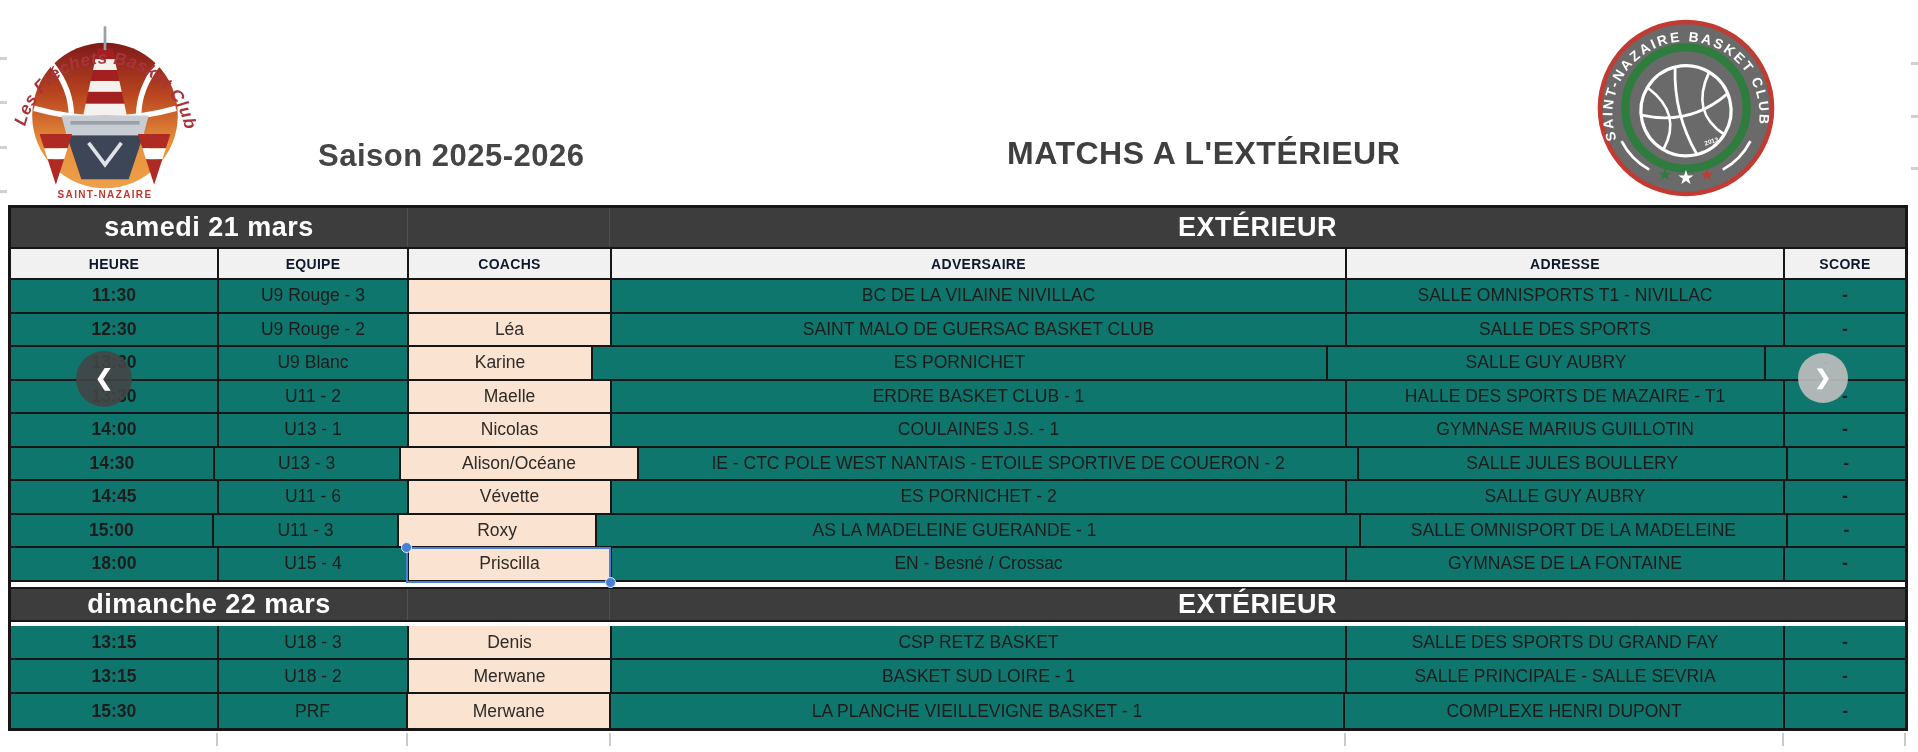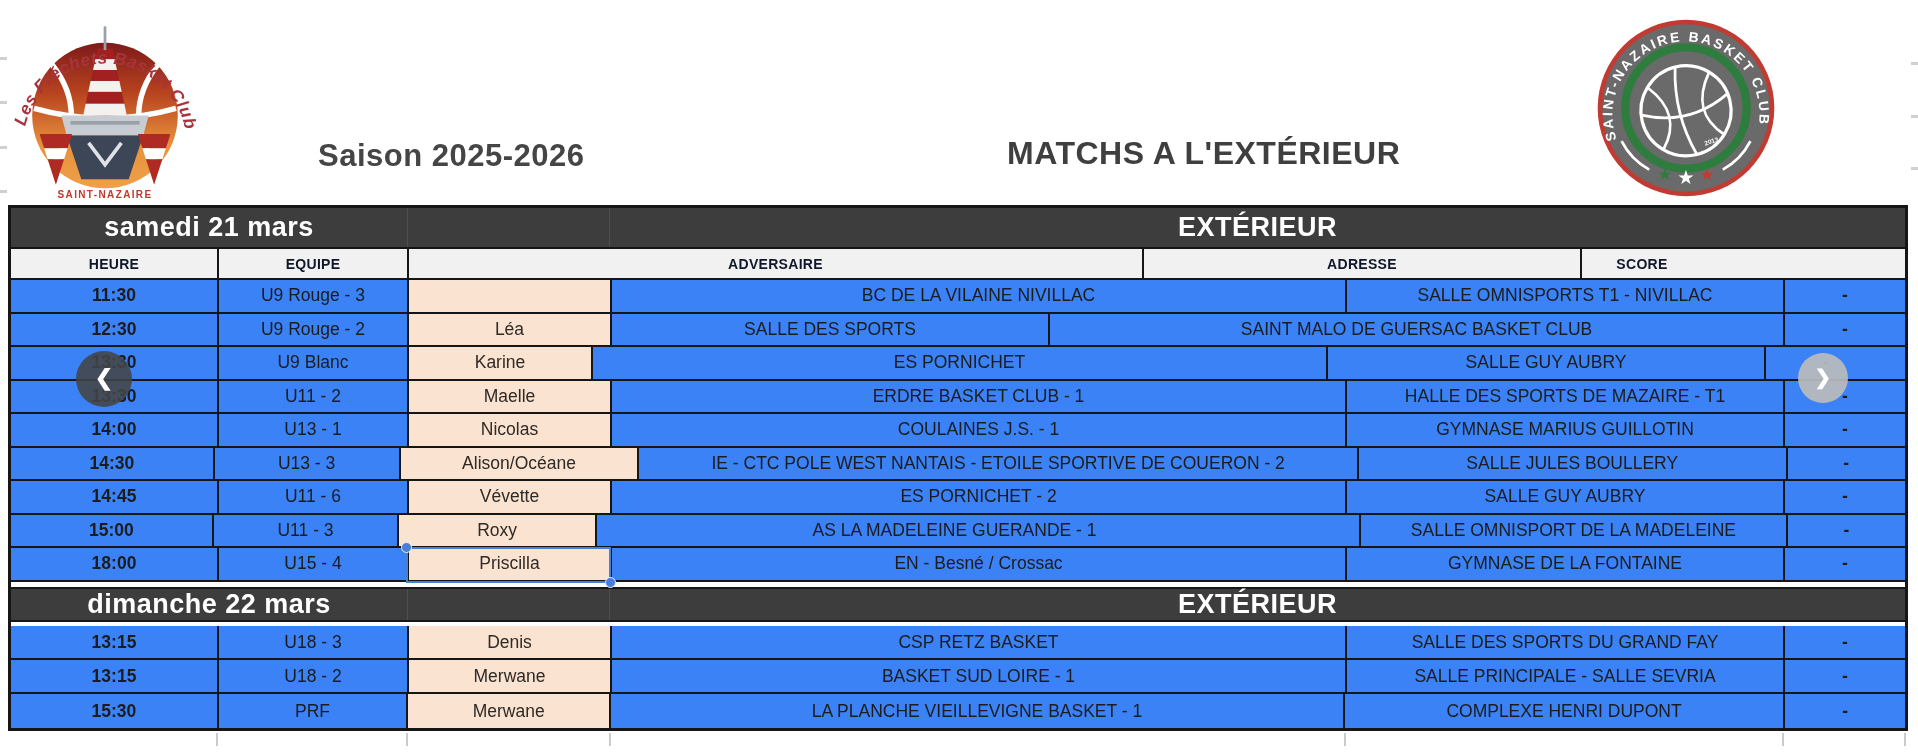--- a/index.html
+++ b/index.html
@@ -17,21 +17,21 @@
   #schedule { position:absolute; left:8px; top:205px; width:1900px; border:3px solid #161616; background:#fff; }
   .band  { display:flex; height:41px; background:#3d3d3d; border-bottom:2.5px solid #161616; align-items:center; }
   .band2 { height:35px; margin-top:5.5px; margin-bottom:4px; border-top:2.5px solid #161616; }
   .band-cell { height:100%; display:flex; align-items:center; justify-content:center; color:#fff; font-weight:bold; font-size:27px; letter-spacing:0.5px; }
   .date-cell { width:396px; }
   .mid-cell  { width:203px; border-left:1px solid #4f4f4f; border-right:1px solid #4f4f4f; }
   .ext-cell  { flex:1; }
   .hrow { display:flex; height:31px; background:#f1f1f1; border-bottom:2.5px solid #161616; }
   .hcell { display:flex; align-items:center; justify-content:center; font-size:14px; font-weight:bold; color:#0f172a; letter-spacing:0.3px; }
   .hcell + .hcell, .tcell + .tcell { border-left:2px solid #161616; }
-  .trow { display:flex; height:33.5px; border-bottom:2px solid #161616; background:#3b82f6;text-align:right; }
+  .trow { display:flex; height:33.5px; border-bottom:2px solid #161616; background:#0f766e;text-align:right; }
   .trow2 { height:34px; }
   .trow:last-child { border-bottom:none; }
   .tcell { display:flex; align-items:center; justify-content:center; font-size:17.5px; color:#1c1c1c; white-space:nowrap; overflow:hidden; }
   .tcell.c0 { font-weight:bold; }
   .tcell.c2 { background:#fbe3d1; color:#2e2a26; }
   .tcell.c5 { font-weight:bold; }
 
   
   .sel-outline { position:absolute; left:406px; top:547px; width:205px; height:35.5px; border:2.5px solid #4a7fd6; pointer-events:none; }
   .sel-handle { position:absolute; width:11px; height:11px; border-radius:50%; background:#4a7fd6; border:1.5px solid #e9f0fb; }
@@ -139,38 +139,39 @@
 
   <div id="schedule">
       <div class="band">
         <div class="band-cell date-cell">samedi 21 mars</div>
         <div class="band-cell mid-cell"></div>
         <div class="band-cell ext-cell">EXTÉRIEUR</div>
       </div>
       <div class="hrow">
         <div class="hcell c0" style="width: 206px;">HEURE</div>
         <div class="hcell c1" style="width: 190px;">EQUIPE</div>
+        <div class="hcell c2" style="width: 203px;">COACHS</div>
         <div class="hcell c3" style="width: 735px;">ADVERSAIRE</div>
         <div class="hcell c4" style="width: 438px;">ADRESSE</div>
         <div class="hcell c5" style="width: 122px;">SCORE</div>
       </div>
       <div class="trow">
         <div class="tcell c0" style="width: 206px;">11:30</div>
         <div class="tcell c1" style="width: 190px;">U9 Rouge - 3</div>
         <div class="tcell c2" style="width: 203px;"></div>
         <div class="tcell c3" style="width: 735px;">BC DE LA VILAINE NIVILLAC</div>
         <div class="tcell c4" style="width: 438px;">SALLE OMNISPORTS T1 - NIVILLAC</div>
         <div class="tcell c5" style="width: 122px;">-</div>
       </div>
       <div class="trow">
         <div class="tcell c0" style="width: 206px;">12:30</div>
         <div class="tcell c1" style="width: 190px;">U9 Rouge - 2</div>
         <div class="tcell c2" style="width: 203px;">Léa</div>
+        <div class="tcell c3" style="width: 735px;">SAINT MALO DE GUERSAC BASKET CLUB</div>
         <div class="tcell c4" style="width: 438px;">SALLE DES SPORTS</div>
-        <div class="tcell c3" style="width: 735px;">SAINT MALO DE GUERSAC BASKET CLUB</div>
         <div class="tcell c5" style="width: 122px;">-</div>
       </div>
       <div class="trow">
         <div class="tcell c0" style="width: 206px;">13:30</div>
         <div class="tcell c1" style="width: 190px;">U9 Blanc</div>
         <div class="tcell c2" style="width: 184px;">Karine</div>
         <div class="tcell c3" style="width: 735px;">ES PORNICHET</div>
         <div class="tcell c4" style="width: 438px;">SALLE GUY AUBRY</div>
         <div class="tcell c5" style="width: 122px;">-</div>
       </div>

